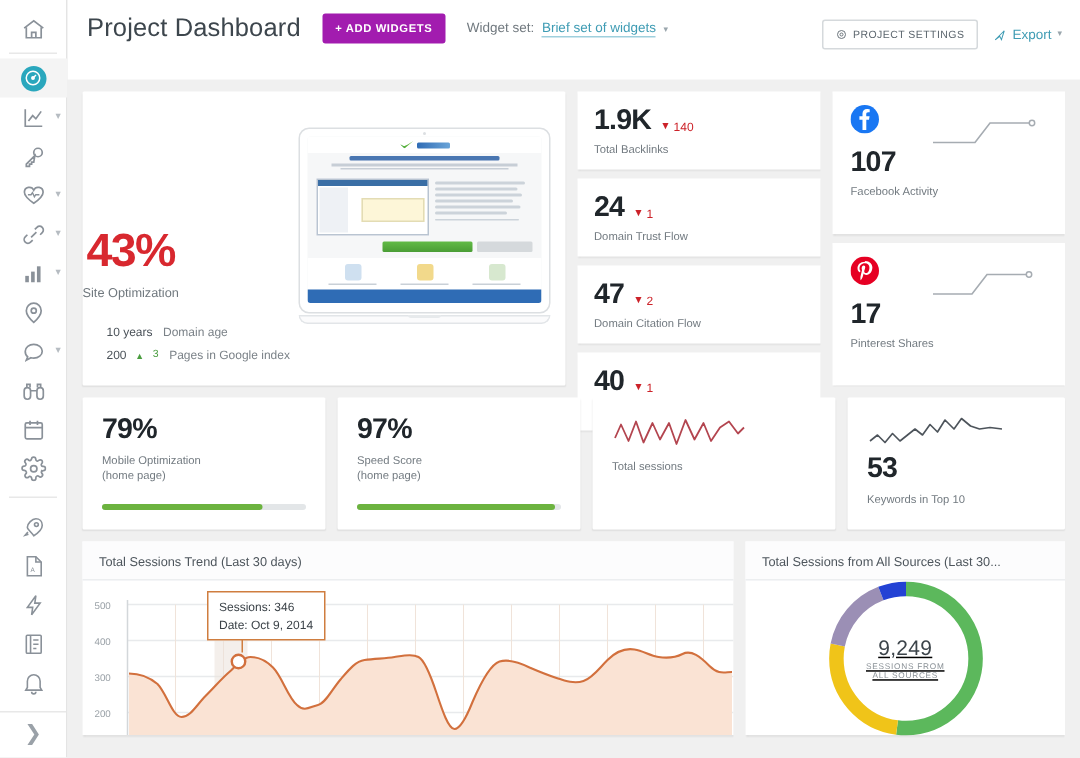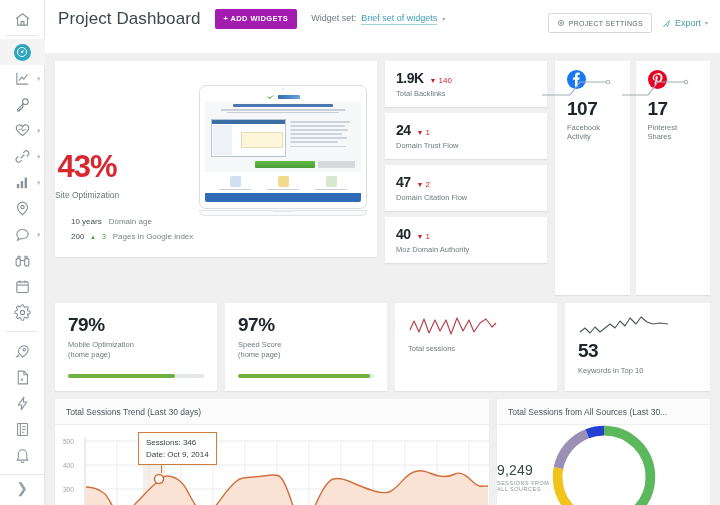--- a/index.html
+++ b/index.html
@@ -136,27 +136,27 @@
     width: 22px; height: 2px; background: #e7eaec; border-radius: 0 0 3px 3px;
   }
 
   
   .card-stack { flex: 0 0 162px; height: 196px; display: flex; flex-direction: column; gap: 6px; }
   .mini {
     background: #fff; flex: 1; padding: 9px 11px; box-shadow: 0 1px 1px rgba(0,0,0,.07);
     display: flex; flex-direction: column; justify-content: center;
   }
   .mini-top { display: flex; align-items: baseline; gap: 6px; }
-  .mini-val { font-size: 14px; color: #20262b; font-weight: bold; letter-spacing: -.5px; }
+  .mini-val { font-size: 19px; color: #20262b; font-weight: bold; letter-spacing: -.5px; }
   .mini-delta { font-size: 8px; color: #cc2229; display: flex; align-items: center; gap: 2px; }
   .arrow-down { font-size: 7px; line-height: 1; }
   .mini-lbl { font-size: 7.5px; color: #727a80; margin-top: 3px; }
 
   
-  .card-social { flex: 1 1 auto; height: 234px; display: flex; gap: 6px; }
+  .card-social { flex: 1 1 auto; height: 196px; display: flex; flex-direction: column; gap: 6px; }
   .soc { background: #fff; flex: 1; padding: 9px 12px; position: relative; box-shadow: 0 1px 1px rgba(0,0,0,.07); }
   .soc-ico { width: 19px; height: 19px; border-radius: 50%; display:flex; align-items:center; justify-content:center; }
   .soc-ico svg { width: 19px; height: 19px; }
   .soc-spark { position: absolute; right: 14px; top: 14px; width: 76px; height: 26px; }
   .soc-val { font-size: 19px; color: #20262b; font-weight: bold; margin-top: 9px; letter-spacing: -.5px; }
   .soc-lbl { font-size: 7.5px; color: #727a80; margin-top: 3px; }
 
   
   .card-s { height: 88px; padding: 11px 13px; position: relative; display:flex; flex-direction:column; }
   .w-prog { flex: 0 0 162px; }
@@ -169,21 +169,21 @@
   .s-spark { height: 24px; width: 96px; margin-bottom: 2px; }
 
   
   .row3 { display: flex; gap: 8px; }
   .panel { background: #fff; box-shadow: 0 1px 1px rgba(0,0,0,.07); }
   .panel-hd { font-size: 8.5px; color: #4d555c; padding: 8px 11px 7px; border-bottom: 1px solid #eceef0; background:#fcfcfd; }
   .p-trend { flex: 0 0 434px; height: 129px; }
   .p-donut { flex: 1 1 auto; height: 129px; }
   .trend-body { position: relative; height: 100px; padding: 3px 0 0 0; }
   .donut-body { position: relative; height: 100px; display:flex; align-items:center; justify-content:center; }
-  .donut-center { position: absolute; text-align: left; left: 0; right: 0; top: 50%; transform: translateY(-44%); }
+  .donut-center { position: absolute; text-align: center; left: 0; right: 0; top: 50%; transform: translateY(-44%); text-decoration: underline; }
   .donut-num { font-size: 14px; color: #3c444a; letter-spacing: .2px; }
   .donut-c1 { font-size: 5.5px; color: #8a9197; letter-spacing: .5px; margin-top: 2px; }
   .donut-c2 { font-size: 5.5px; color: #8a9197; letter-spacing: .5px; }
   .tooltip {
     position: absolute; left: 83px; top: 7px; background: #fff;
     border: 1px solid #cf7d3f; padding: 4px 7px; font-size: 8px; color: #3b4248;
     line-height: 1.45; white-space: nowrap; z-index: 5;
   }
   .tip-tail { position: absolute; left: 22px; bottom: -9px; width: 1px; height: 9px; background: #cf7d3f; }
 </style>

